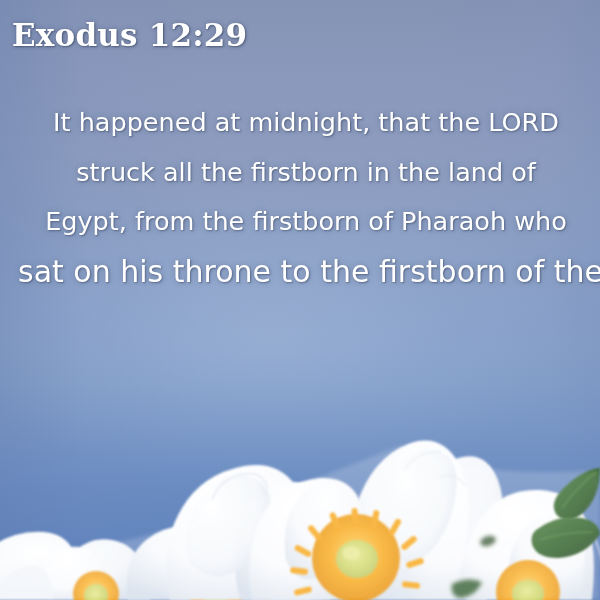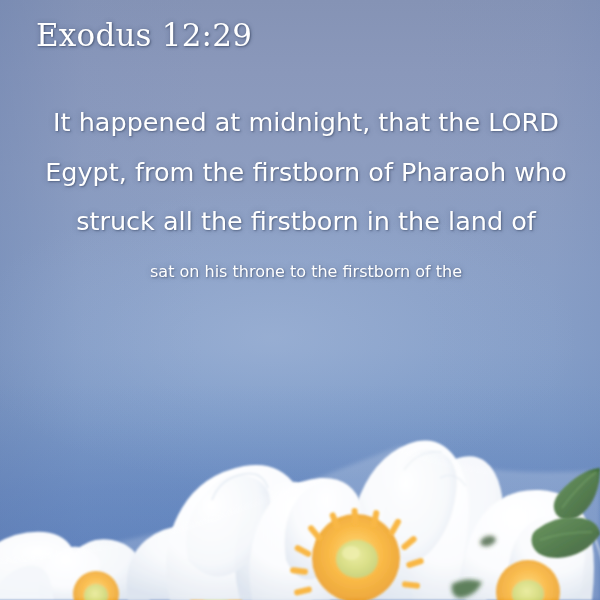--- a/index.html
+++ b/index.html
@@ -55,23 +55,23 @@
     background:linear-gradient(to bottom,
         rgba(86,122,186,0.0) 0%,
         rgba(82,118,184,0.16) 40%,
         rgba(74,110,180,0.30) 78%,
         rgba(70,106,178,0.34) 100%);
   }
 
   
   .verse-title {
     position:absolute;
-    left:36px; top:17px;
+    left:12px; top:17px;
     font-family:"DejaVu Serif", serif;
-    font-weight:400;
+    font-weight:700;
     font-size:31px;
     letter-spacing:0.2px;
     color:#ffffff;
     text-shadow:
         1px 1px 2px rgba(40,54,82,0.55),
         0 0 5px rgba(40,54,82,0.30);
     white-space:nowrap;
   }
 
   .verse-body {
@@ -251,18 +251,18 @@
         <path d="M -10 600 L -10 560 Q 120 548 200 520 Q 300 486 400 446
                  Q 480 480 600 470 L 600 600 Z" fill="#ffffff"></path>
       </g>
     </svg>
   </div>
 
   <div class="verse-title">Exodus 12:29</div>
 
   <div class="verse-body">
     <span class="vline" style="font-size: 25.5px;">It happened at midnight, that the LORD</span>
+    <span class="vline" style="font-size: 25.5px;">struck all the firstborn in the land of</span>
     <span class="vline" style="font-size: 25.5px;">Egypt, from the firstborn of Pharaoh who</span>
-    <span class="vline" style="font-size: 25.5px;">struck all the firstborn in the land of</span>
-    <span class="vline" style="font-size: 16px;">sat on his throne to the firstborn of the</span>
+    <span class="vline" style="font-size: 30px;">sat on his throne to the firstborn of the</span>
   </div>
 
 </div>
 
 </body></html>

